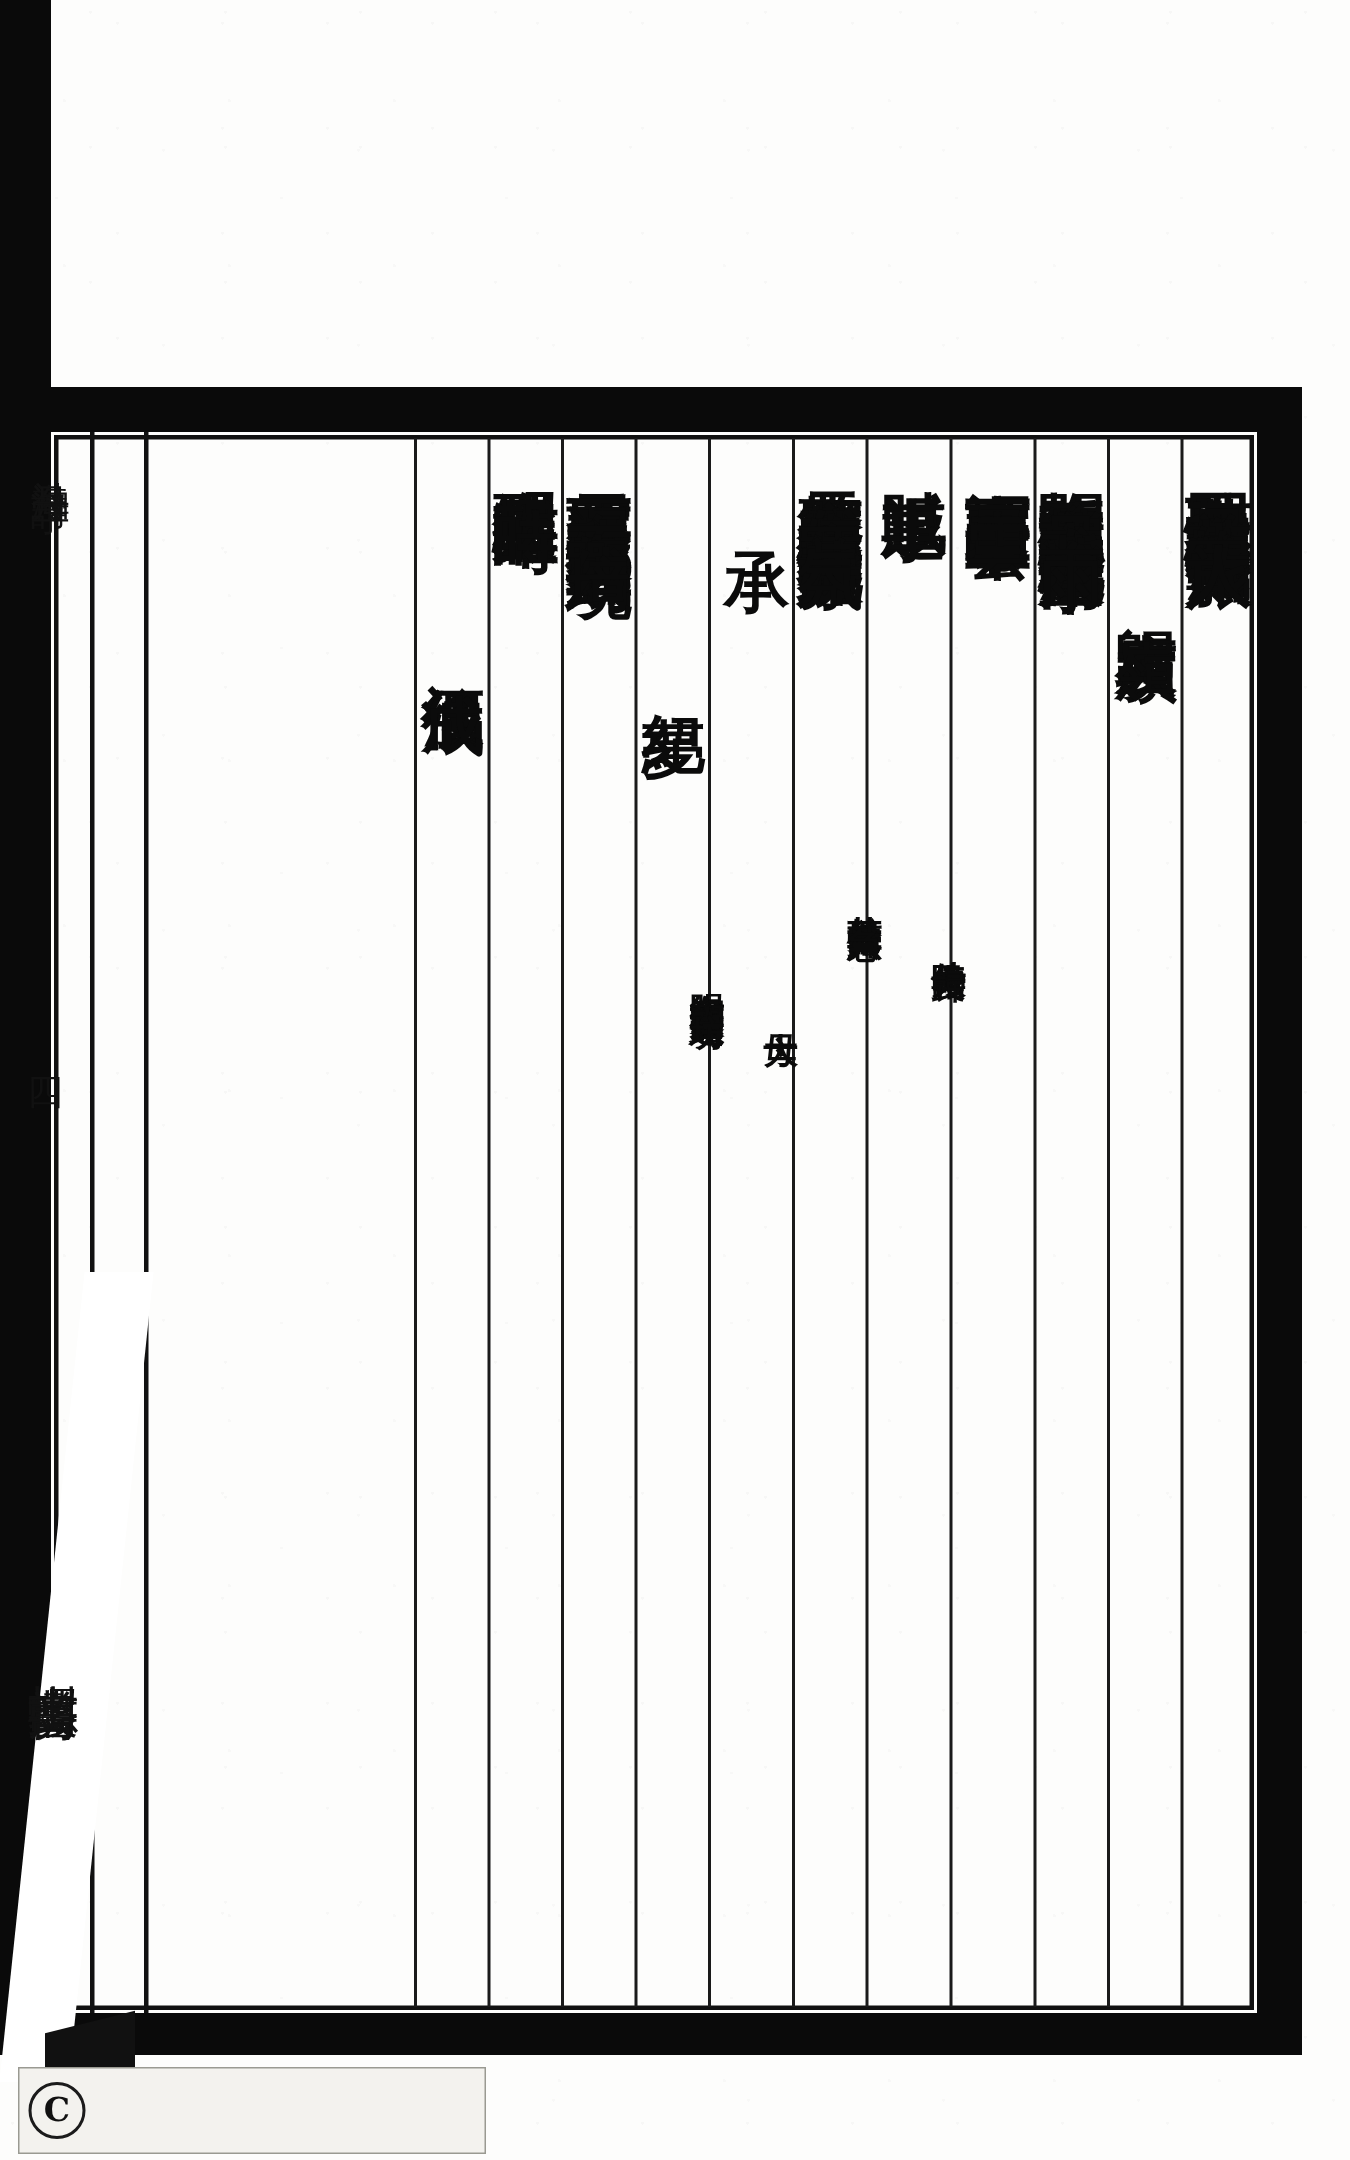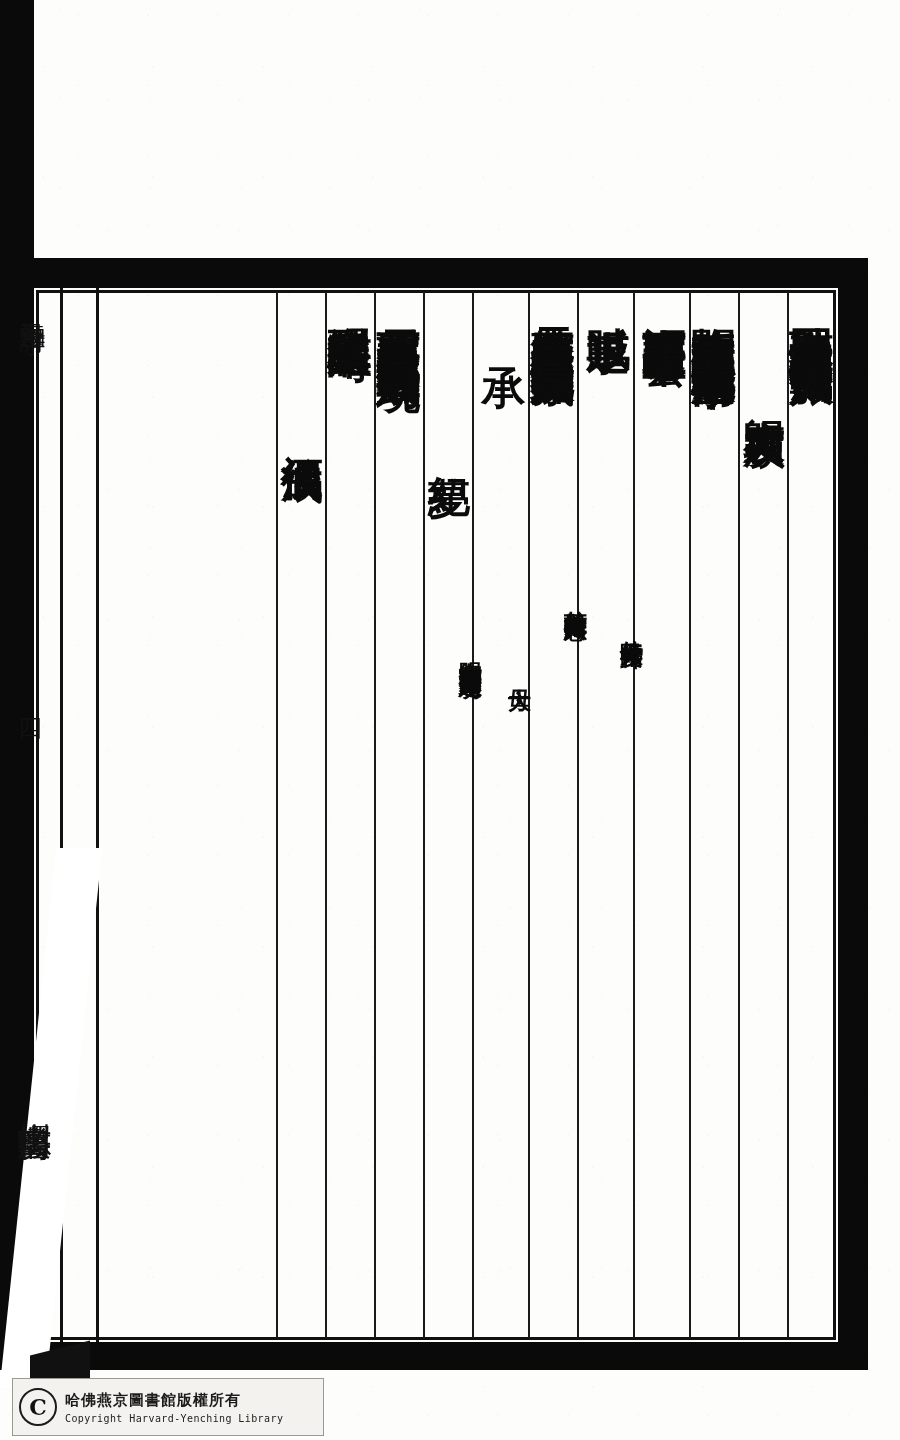--- a/index.html
+++ b/index.html
@@ -324,19 +324,15 @@
     <div class="col narrow">
       <div class="vline t-title deep">酒後偶成</div>
     </div>
 
   </div>
 
   <div id="fold-mark"></div>
 
   <div id="stamp">
     <div id="stamp-c">C</div>
-    <div id="stamp-lines">
-      <div id="stamp-cn">哈佛燕京圖書館版權所有</div>
-      <div id="stamp-en">Copyright Harvard-Yenching Library</div>
-    </div>
   </div>
 
 </div>
 
 </body></html>

